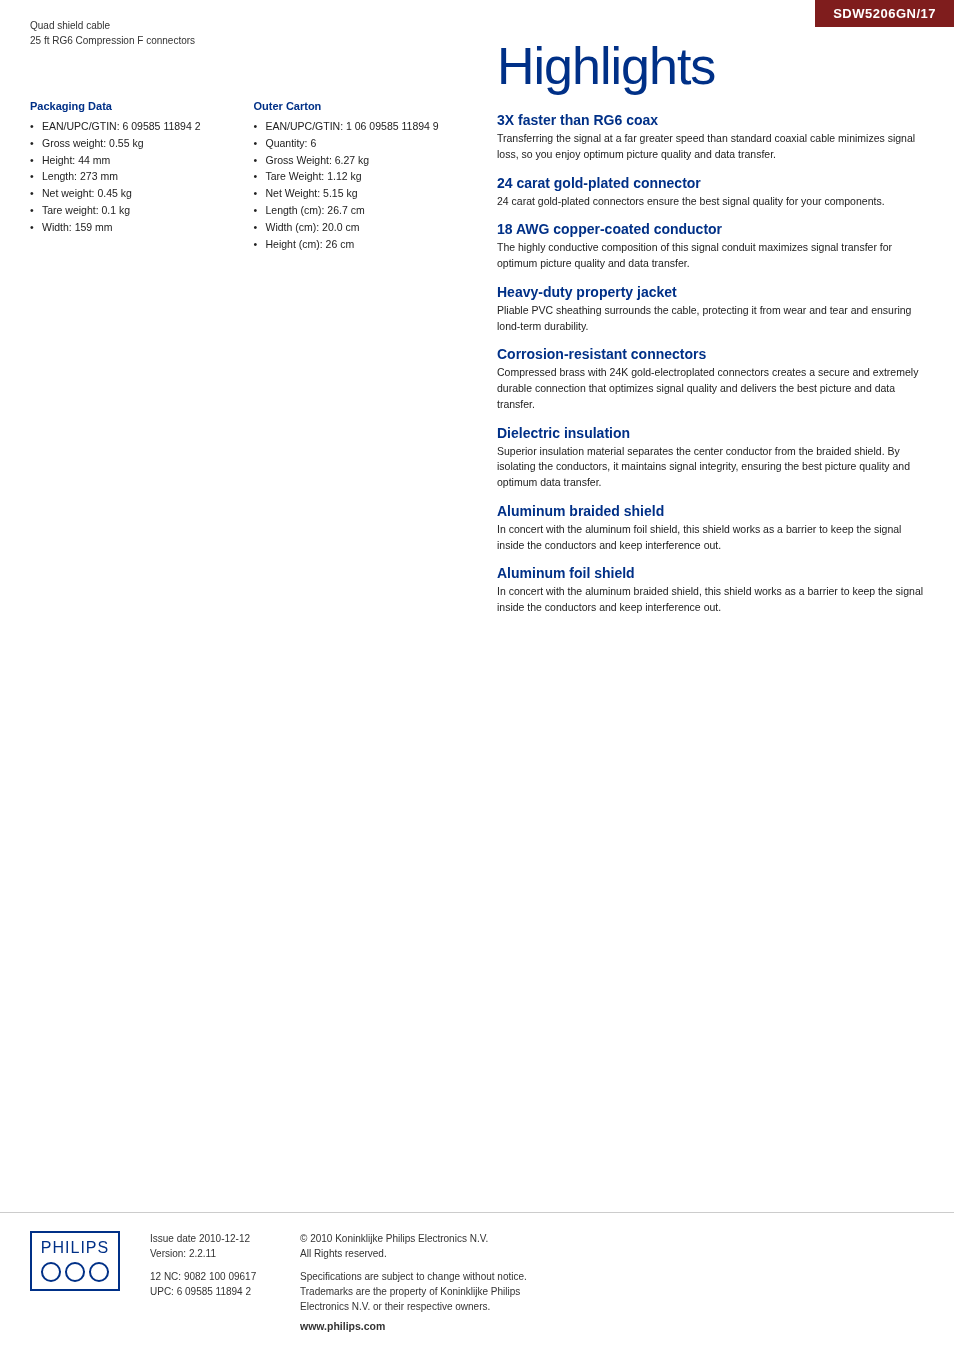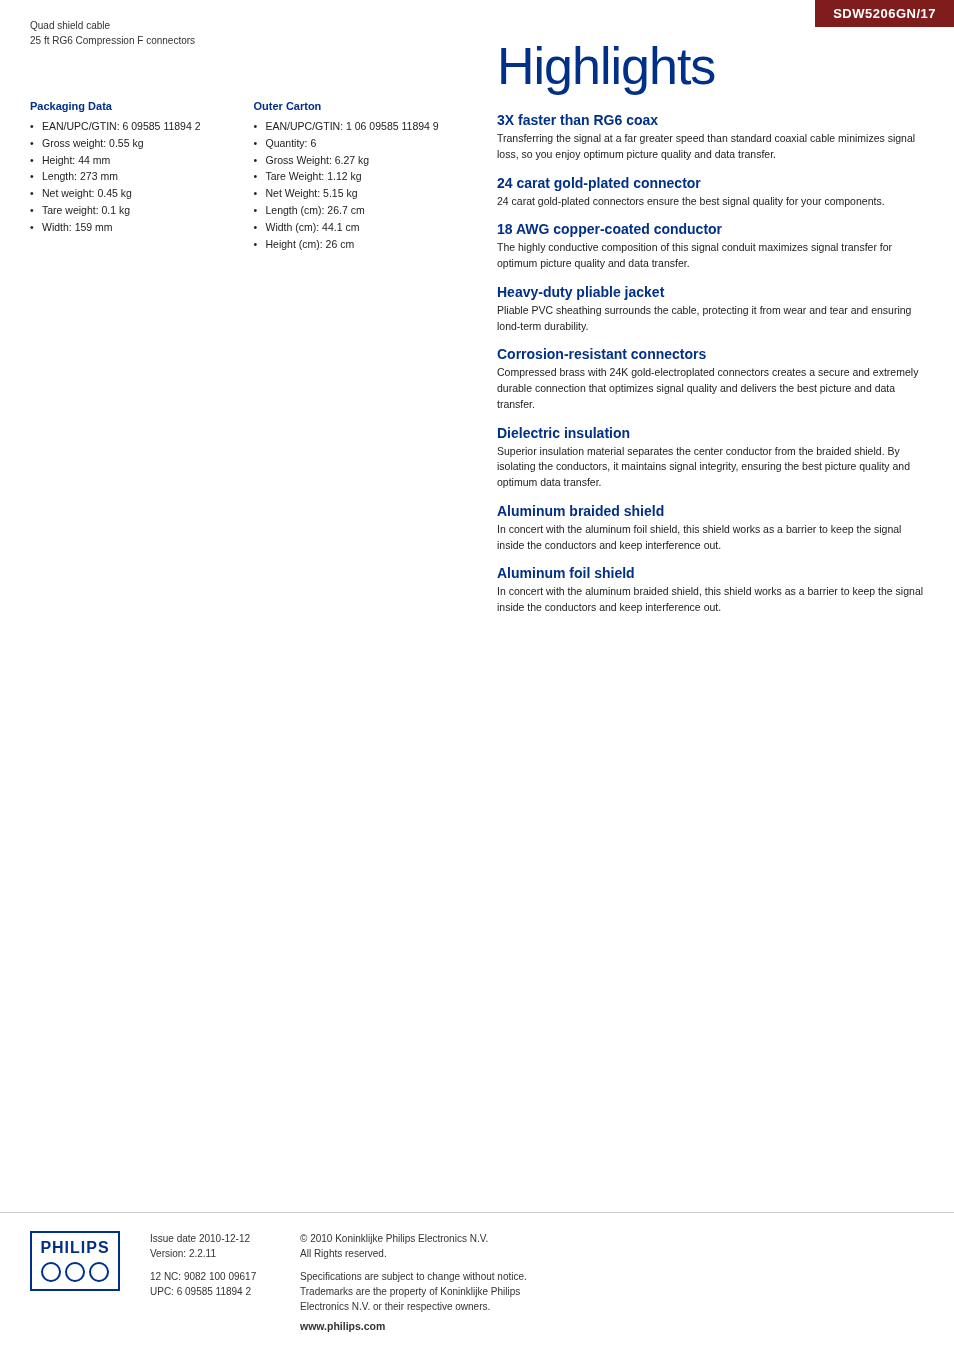--- a/index.html
+++ b/index.html
@@ -164,21 +164,21 @@
 
     .philips-logo-box {
       border: 2.5px solid #003087;
       padding: 6px 8px;
       display: inline-block;
       width: 90px;
     }
 
     .philips-text {
       font-size: 16px;
-      font-weight: bold;
+      font-weight: normal;
       color: #003087;
       letter-spacing: 1px;
       display: block;
       text-align: center;
     }
 
     .philips-waves {
       display: flex;
       justify-content: center;
       margin-top: 4px;
@@ -258,21 +258,21 @@
 
         <div class="specs-sub-col">
           <div class="section-title">Outer Carton</div>
           <ul class="bullet-list">
           <li>EAN/UPC/GTIN: 1 06 09585 11894 9</li>
               <li>Quantity: 6</li>
               <li>Gross Weight: 6.27 kg</li>
               <li>Tare Weight: 1.12 kg</li>
               <li>Net Weight: 5.15 kg</li>
               <li>Length (cm): 26.7 cm</li>
-              <li>Width (cm): 44.1 cm</li>
+              <li>Width (cm): 20.0 cm</li>
               <li>Height (cm): 26 cm</li>
             </ul>
         </div>
       </div>
     </div>
 
     <div class="right-col">
       <h1 class="highlights-heading">Highlights</h1>
 
       <div id="highlights-container">
@@ -282,21 +282,21 @@
           </div>
           <div class="highlight-item">
             <div class="highlight-title">24 carat gold-plated connector</div>
             <div class="highlight-desc">24 carat gold-plated connectors ensure the best signal quality for your components.</div>
           </div>
           <div class="highlight-item">
             <div class="highlight-title">18 AWG copper-coated conductor</div>
             <div class="highlight-desc">The highly conductive composition of this signal conduit maximizes signal transfer for optimum picture quality and data transfer.</div>
           </div>
           <div class="highlight-item">
-            <div class="highlight-title">Heavy-duty pliable jacket</div>
+            <div class="highlight-title">Heavy-duty property jacket</div>
             <div class="highlight-desc">Pliable PVC sheathing surrounds the cable, protecting it from wear and tear and ensuring lond-term durability.</div>
           </div>
           <div class="highlight-item">
             <div class="highlight-title">Corrosion-resistant connectors</div>
             <div class="highlight-desc">Compressed brass with 24K gold-electroplated connectors creates a secure and extremely durable connection that optimizes signal quality and delivers the best picture and data transfer.</div>
           </div>
           <div class="highlight-item">
             <div class="highlight-title">Dielectric insulation</div>
             <div class="highlight-desc">Superior insulation material separates the center conductor from the braided shield. By isolating the conductors, it maintains signal integrity, ensuring the best picture quality and optimum data transfer.</div>
           </div>

